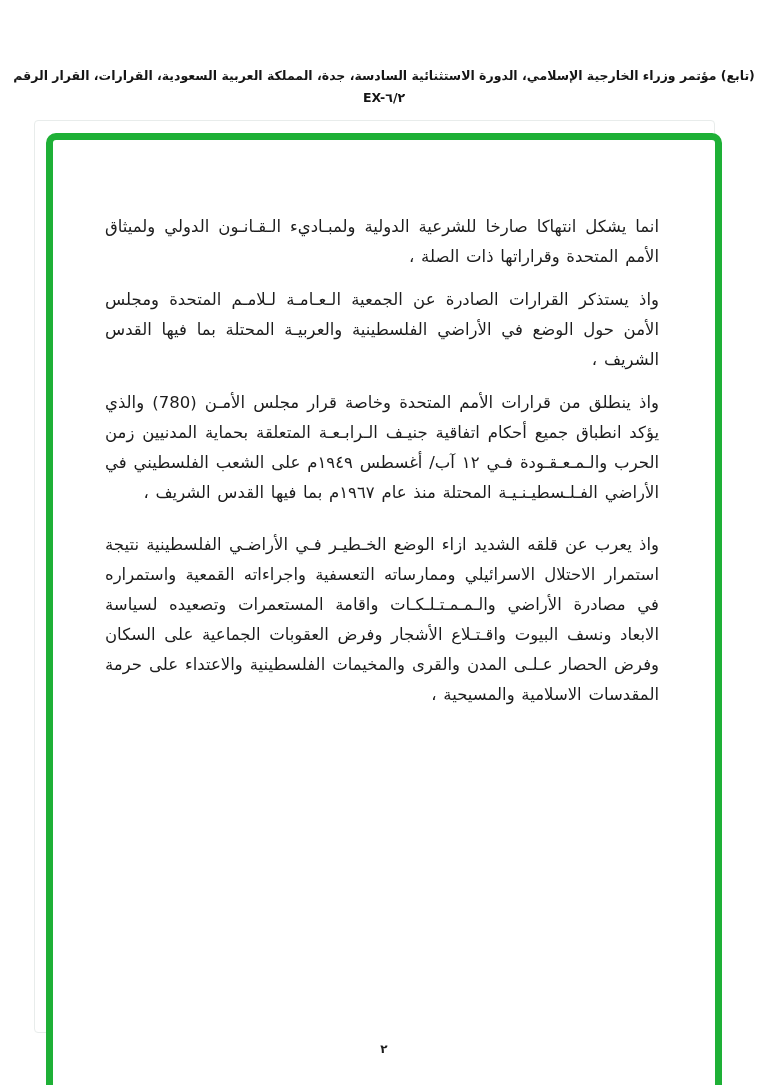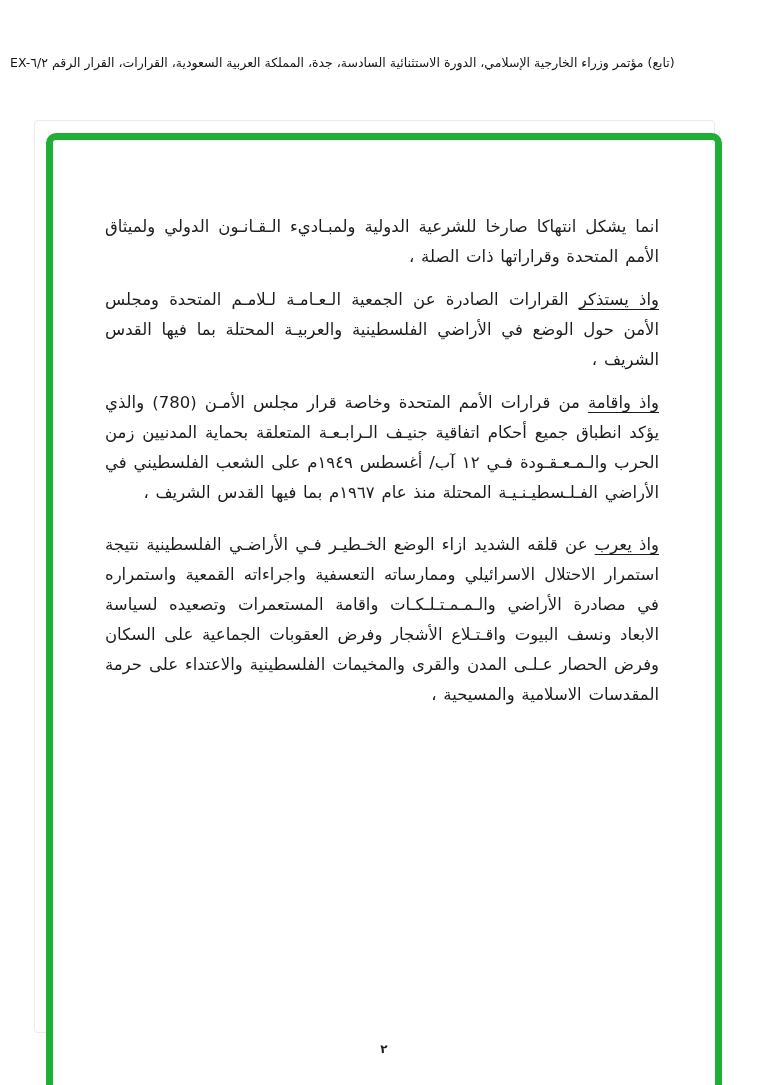--- a/index.html
+++ b/index.html
@@ -10,27 +10,27 @@
   }
   .page {
     position: relative;
     width: 768px;
     height: 1085px;
     background: #ffffff;
     overflow: hidden;
   }
   .hdr-line1 {
     position: absolute;
-    top: 52px;
+    top: 65px;
     left: 10px;
     right: 10px;
     direction: rtl;
-    text-align: left;
+    text-align: center;
     font-size: 12.5px;
-    font-weight: normal;
+    font-weight: bold;
     color: #151515;
     line-height: 22px;
   }
   .hdr-line2 {
     position: absolute;
     top: 89px;
     left: 10px;
     right: 10px;
     direction: rtl;
     text-align: center;
@@ -69,21 +69,20 @@
     color: #1c1c1c;
     word-spacing: 1.5px;
   }
   .doc-text p {
     margin: 0 0 13px 0;
   }
   .doc-text p.gap-lg {
     margin-bottom: 22px;
   }
   .lead {
-    text-decoration: underline;
     text-underline-offset: 4px;
   }
   .page-num {
     position: absolute;
     top: 1042px;
     left: 0;
     right: 0;
     text-align: center;
     font-size: 12px;
     font-weight: bold;
@@ -100,21 +99,21 @@
 
   <div class="outer-frame"></div>
 
   <div class="green-frame">
     <div class="doc-text">
 
       <p><span>انما يشكل انتهاكا صارخا للشرعية الدولية ولمبـاديء الـقـانـون الدولي ولميثاق الأمم المتحدة وقراراتها ذات الصلة ،</span></p>
 
       <p><span class="lead">واذ يستذكر</span><span> القرارات الصادرة عن الجمعية الـعـامـة لـلامـم المتحدة ومجلس الأمن حول الوضع في الأراضي الفلسطينية والعربيـة المحتلة بما فيها القدس الشريف ،</span></p>
 
-      <p class="gap-lg"><span class="lead">واذ واقامة</span><span> من قرارات الأمم المتحدة وخاصة قرار مجلس الأمـن (780) والذي يؤكد انطباق جميع أحكام اتفاقية جنيـف الـرابـعـة المتعلقة بحماية المدنيين زمن الحرب والـمـعـقـودة فـي ١٢ آب/ أغسطس ١٩٤٩م على الشعب الفلسطيني في الأراضي الفـلـسطيـنـيـة المحتلة منذ عام ١٩٦٧م بما فيها القدس الشريف ،</span></p>
+      <p class="gap-lg"><span class="lead">واذ ينطلق</span><span> من قرارات الأمم المتحدة وخاصة قرار مجلس الأمـن (780) والذي يؤكد انطباق جميع أحكام اتفاقية جنيـف الـرابـعـة المتعلقة بحماية المدنيين زمن الحرب والـمـعـقـودة فـي ١٢ آب/ أغسطس ١٩٤٩م على الشعب الفلسطيني في الأراضي الفـلـسطيـنـيـة المحتلة منذ عام ١٩٦٧م بما فيها القدس الشريف ،</span></p>
 
       <p class="gap-lg"><span class="lead">واذ يعرب</span><span> عن قلقه الشديد ازاء الوضع الخـطيـر فـي الأراضـي الفلسطينية نتيجة استمرار الاحتلال الاسرائيلي وممارساته التعسفية واجراءاته القمعية واستمراره في مصادرة الأراضي والـمـمـتـلـكـات واقامة المستعمرات وتصعيده لسياسة الابعاد ونسف البيوت واقـتـلاع الأشجار وفرض العقوبات الجماعية على السكان وفرض الحصار عـلـى المدن والقرى والمخيمات الفلسطينية والاعتداء على حرمة المقدسات الاسلامية والمسيحية ،</span></p>
 
 
     </div>
   </div>
 
   <div class="page-num">٢</div>
 
 </div>

